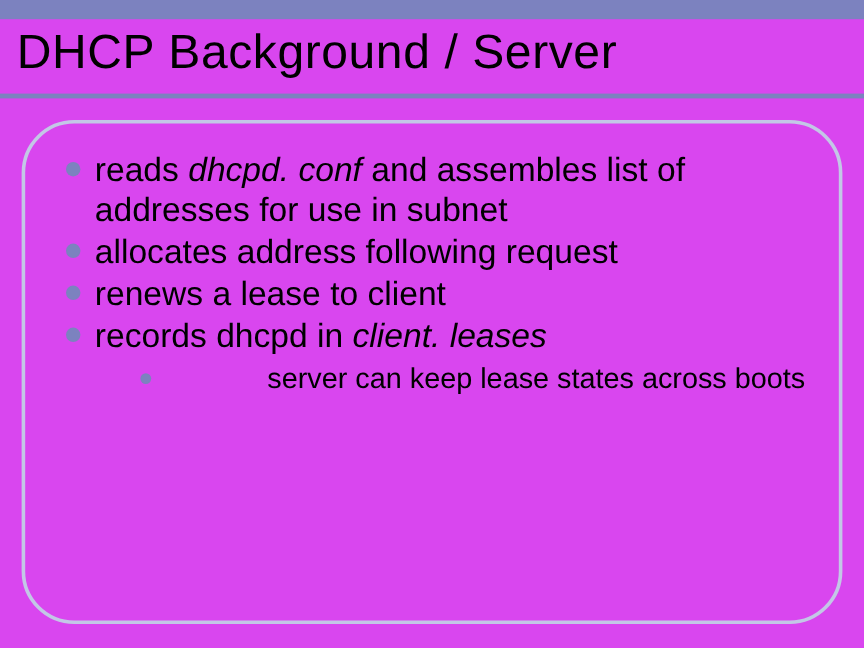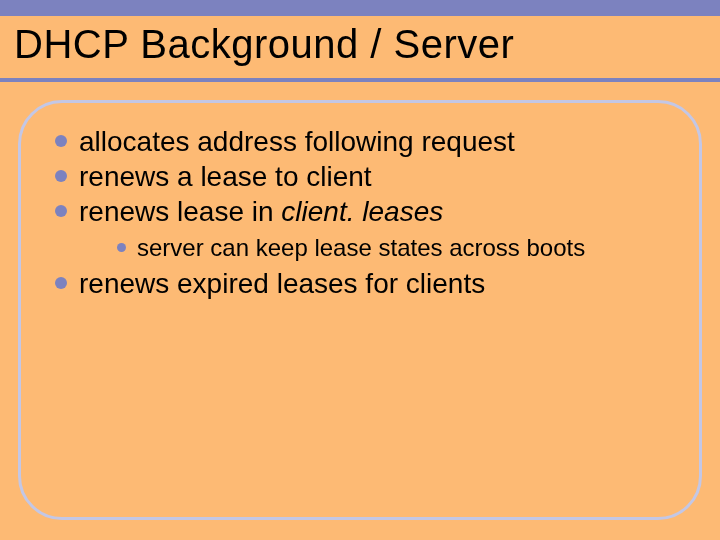--- a/index.html
+++ b/index.html
@@ -8,21 +8,21 @@
     width: 720px;
     height: 540px;
     font-family: Arial, Helvetica, sans-serif;
     background: #fff;
     overflow: hidden;
   }
   .slide {
     position: relative;
     width: 720px;
     height: 540px;
-    background: #fdba74;
+    background: #d946ef;
   }
   .top-band {
     position: absolute;
     top: 0;
     left: 0;
     width: 720px;
     height: 16px;
     background: #7c82bf;
   }
   .title {
@@ -72,20 +72,21 @@
     top: 10px;
     width: 12px;
     height: 12px;
     background: #7c82bf;
     border-radius: 50%;
   }
   .l2 {
     list-style: none;
     margin: 6px 0 4px 0;
     padding: 0 0 0 38px;
+    text-align: right;
   }
   .l2 > li {
     position: relative;
     padding-left: 20px;
     font-size: 24px;
     line-height: 1.2;
     color: #000;
   }
   .l2 > li::before {
     content: "";
@@ -105,37 +106,37 @@
 <body>
 
 <div class="slide">
   <div class="top-band"></div>
   <div class="title">DHCP Background / Server</div>
   <div class="title-rule"></div>
 
   <div class="card">
     <ul class="l1">
 
+      <li>
+        <span>reads </span><span class="ital">dhcpd. conf </span><span>and assembles list of addresses for use in subnet</span>
+      </li>
 
       <li>
         <span>allocates address following request</span>
       </li>
 
       <li>
         <span>renews a lease to client</span>
       </li>
 
       <li>
-        <span>renews lease in </span><span class="ital">client. leases</span>
+        <span>records dhcpd in </span><span class="ital">client. leases</span>
         <ul class="l2">
           <li>
             <span>server can keep lease states across boots</span>
           </li>
         </ul>
       </li>
 
-      <li>
-        <span>renews expired leases for clients</span>
-      </li>
 
     </ul>
   </div>
 </div>
 
 </body></html>

